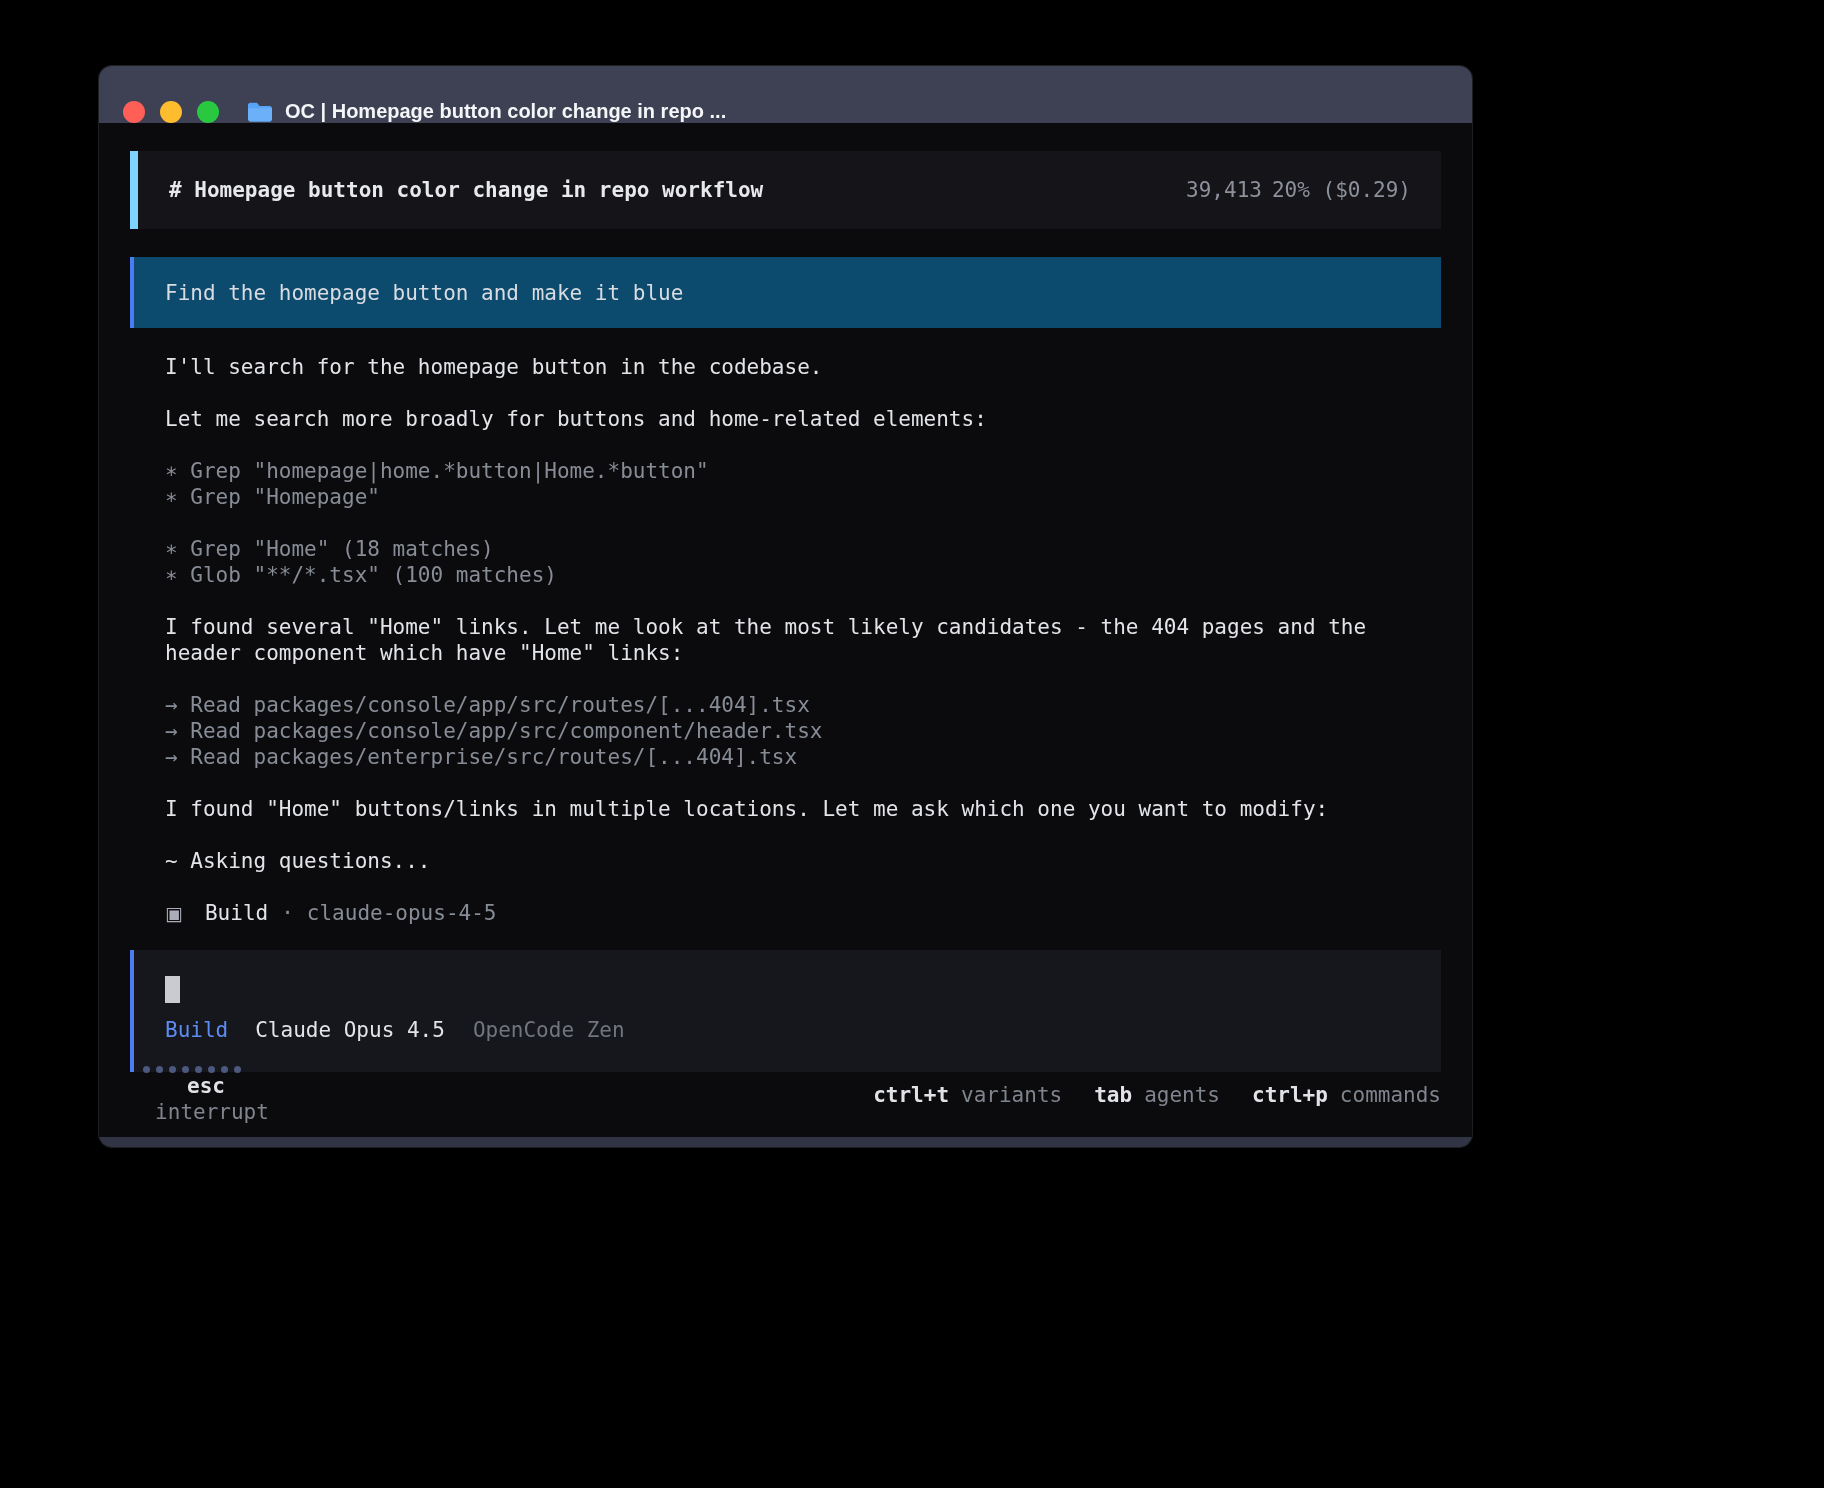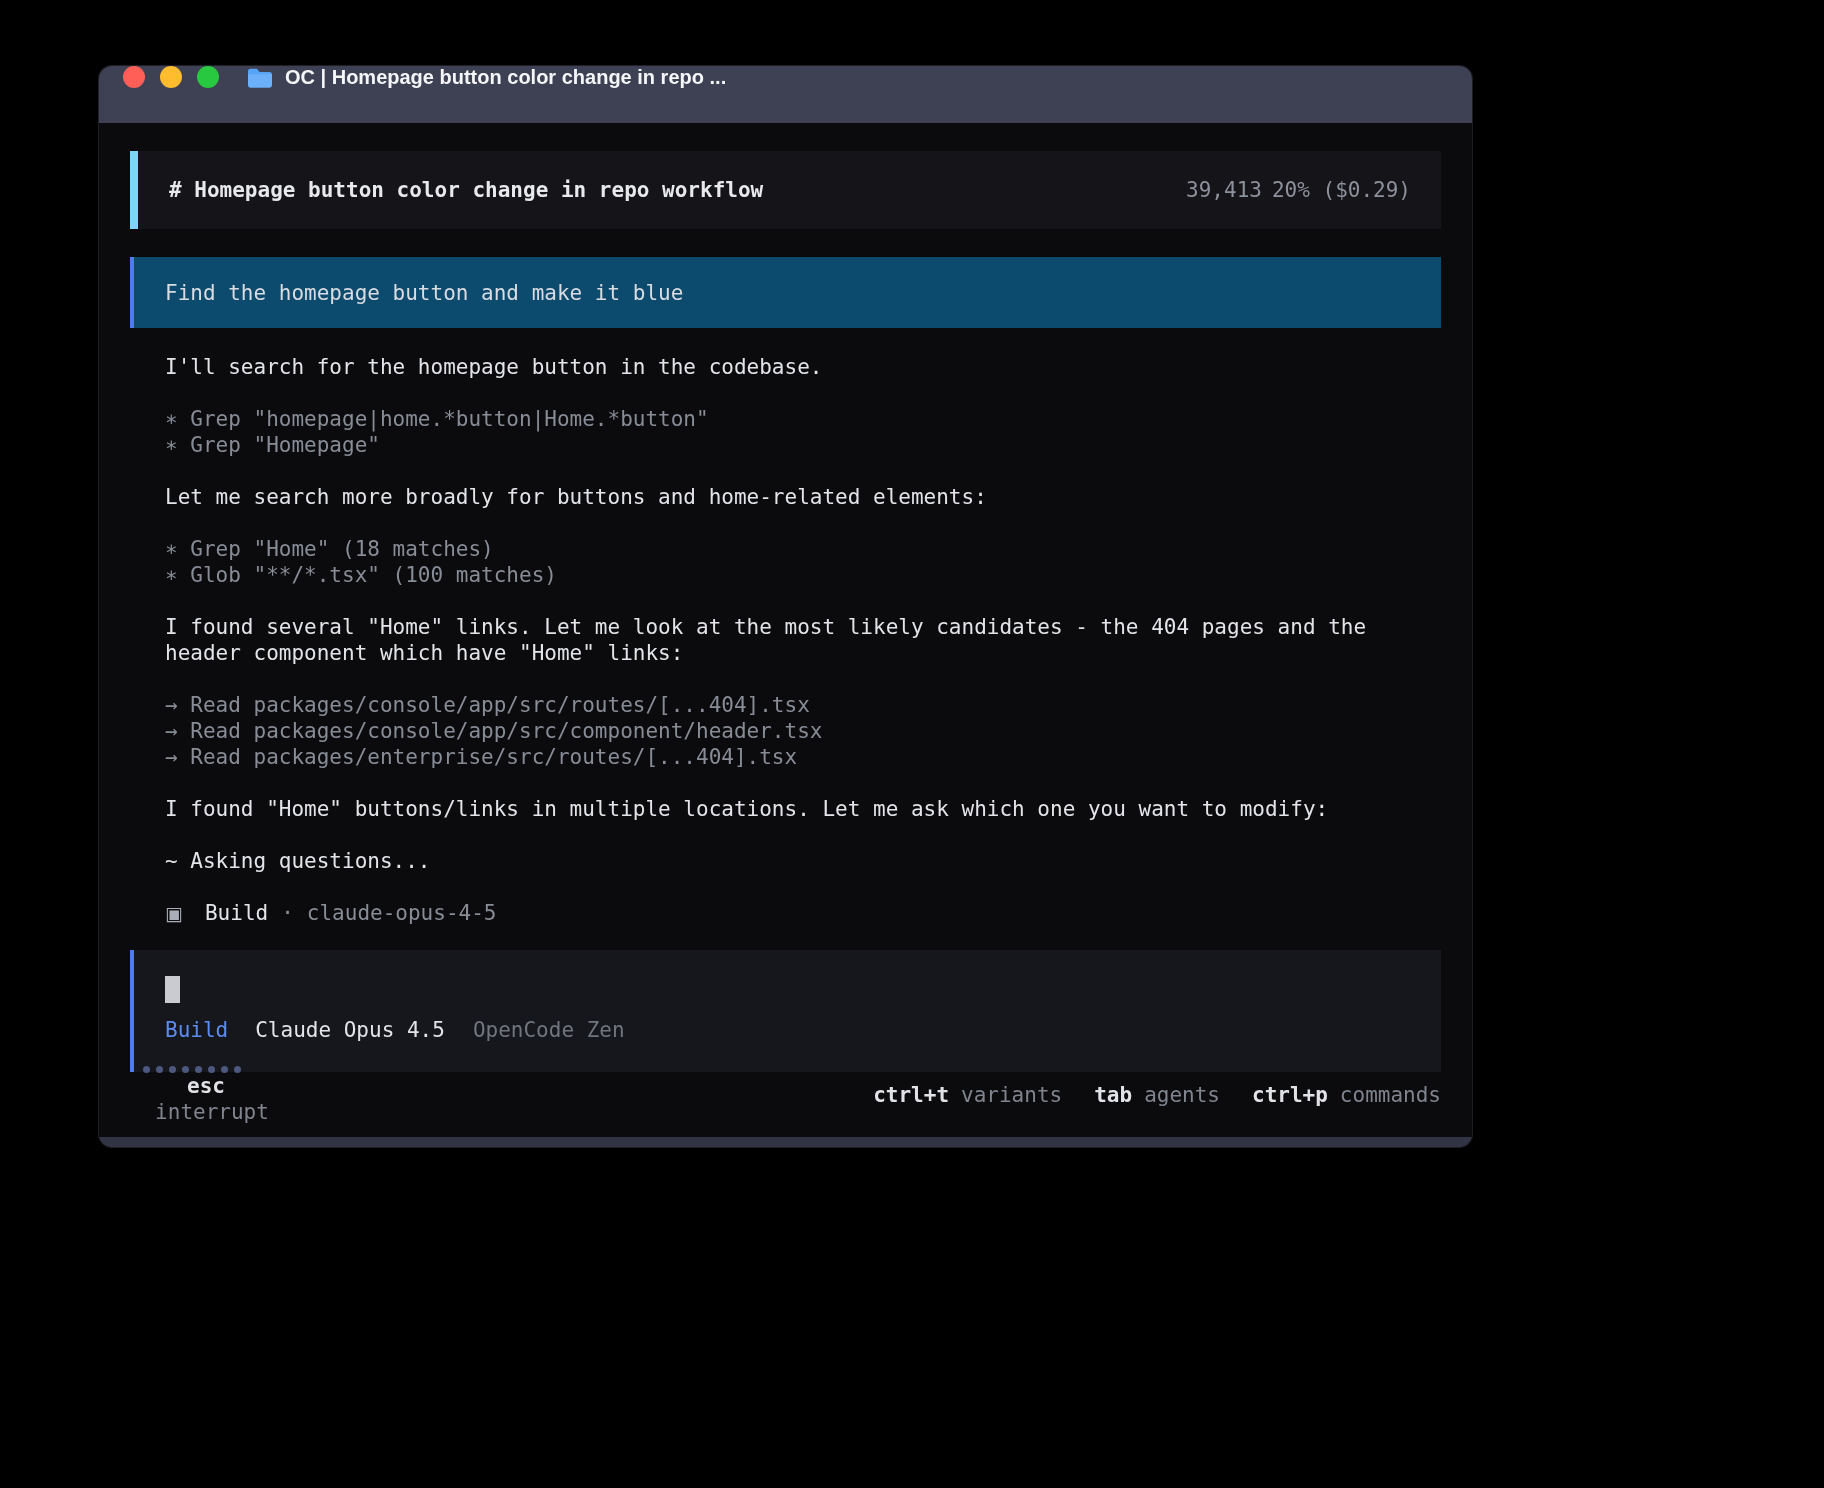--- a/index.html
+++ b/index.html
@@ -7,21 +7,21 @@
   body { font-family:"DejaVu Sans Mono", monospace; }
 
   .window {
     position:absolute; left:99px; top:66px; width:1373px; height:1081px;
     background:#0b0b0d; border-radius:13px; overflow:hidden;
     box-shadow:0 0 0 1px rgba(120,125,145,.25), 0 24px 60px rgba(0,0,0,.7);
   }
 
   
   .titlebar {
-    height:57px; background:#3e4153; display:flex; align-items:flex-start;
+    height:57px; background:#3e4153; display:flex; align-items:flex-end;
     padding:0 24px; gap:28px;
   }
   .lights { display:flex; gap:15px; }
   .light { width:22px; height:22px; border-radius:50%; display:inline-block; }
   .light.red { background:#ff5f57; }
   .light.yellow { background:#febc2e; }
   .light.green { background:#28c840; }
   .titlewrap { display:flex; align-items:center; gap:12px; }
   .folder-icon { display:inline-flex; }
   .wtitle {
@@ -123,25 +123,25 @@
 
     <div class="user-msg">
       <span>Find the homepage button and make it blue</span>
     </div>
 
     <div class="transcript">
       <div class="para">
         <div class="t-text">I'll search for the homepage button in the codebase.</div>
       </div>
       <div class="para">
+        <div class="t-text">Let me search more broadly for buttons and home-related elements:</div>
+      </div>
+      <div class="para">
         <div class="t-tool">∗ Grep "homepage|home.*button|Home.*button"</div>
         <div class="t-tool">∗ Grep "Homepage"</div>
-      </div>
-      <div class="para">
-        <div class="t-text">Let me search more broadly for buttons and home-related elements:</div>
       </div>
       <div class="para">
         <div class="t-tool">∗ Grep "Home" (18 matches)</div>
         <div class="t-tool">∗ Glob "**/*.tsx" (100 matches)</div>
       </div>
       <div class="para">
         <div class="t-text">I found several "Home" links. Let me look at the most likely candidates - the 404 pages and the header component which have "Home" links:</div>
       </div>
       <div class="para">
         <div class="t-tool">→ Read packages/console/app/src/routes/[...404].tsx</div>

